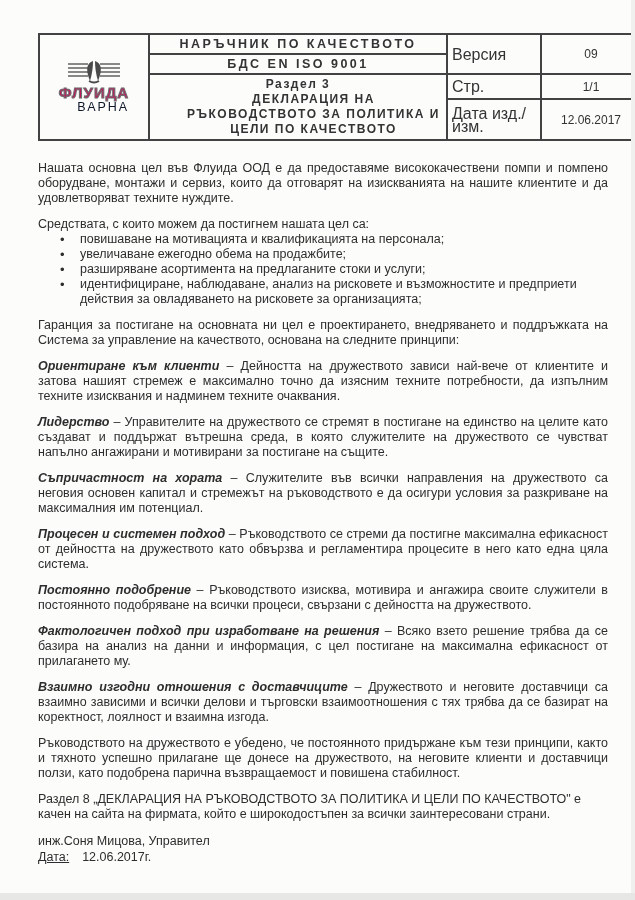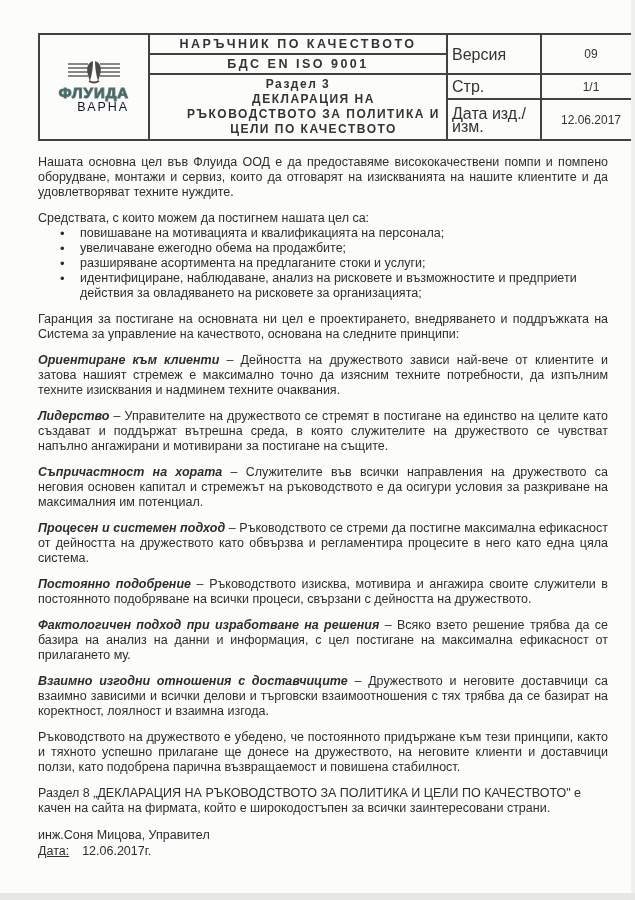--- a/index.html
+++ b/index.html
@@ -55,33 +55,33 @@
   .hdr-section-title {
     font-weight: bold; font-size: 12px; letter-spacing: 1.5px; line-height: 15px; margin-left: 31px;
   }
 
   
   .logo-wrap { display: inline-block; line-height: 1; }
   .logo-mark { display: block; margin: 0 auto 1px; }
   .logo-brand {
     display: block;
     font-weight: bold; font-size: 15px; letter-spacing: 1px;
-    color: #0f766e;
+    color: #be185d;
     -webkit-text-stroke: 1px #6f6f6f;
     text-shadow: 0 0 1px #8a8a8a;
   }
   .logo-city {
     display: block;
     font-size: 12.5px; letter-spacing: 2px; color: #0f172a; margin-top: 1px; text-align: right;
   }
 
   
   .doc-body { width: 570px; font-size: 12.5px; line-height: 15px; }
   .para { margin: 11px 0 0 0; text-align: justify; }
-  .para.first { margin-top: 14px; }
+  .para.first { margin-top: 20px; }
   .para.no-justify { text-align: left; }
   .pname { font-weight: bold; font-style: italic; }
 
   ul.means {
     margin: 0; padding: 0 0 0 42px;
     list-style: none;
     text-align: left;
   }
   ul.means li {
     position: relative;

